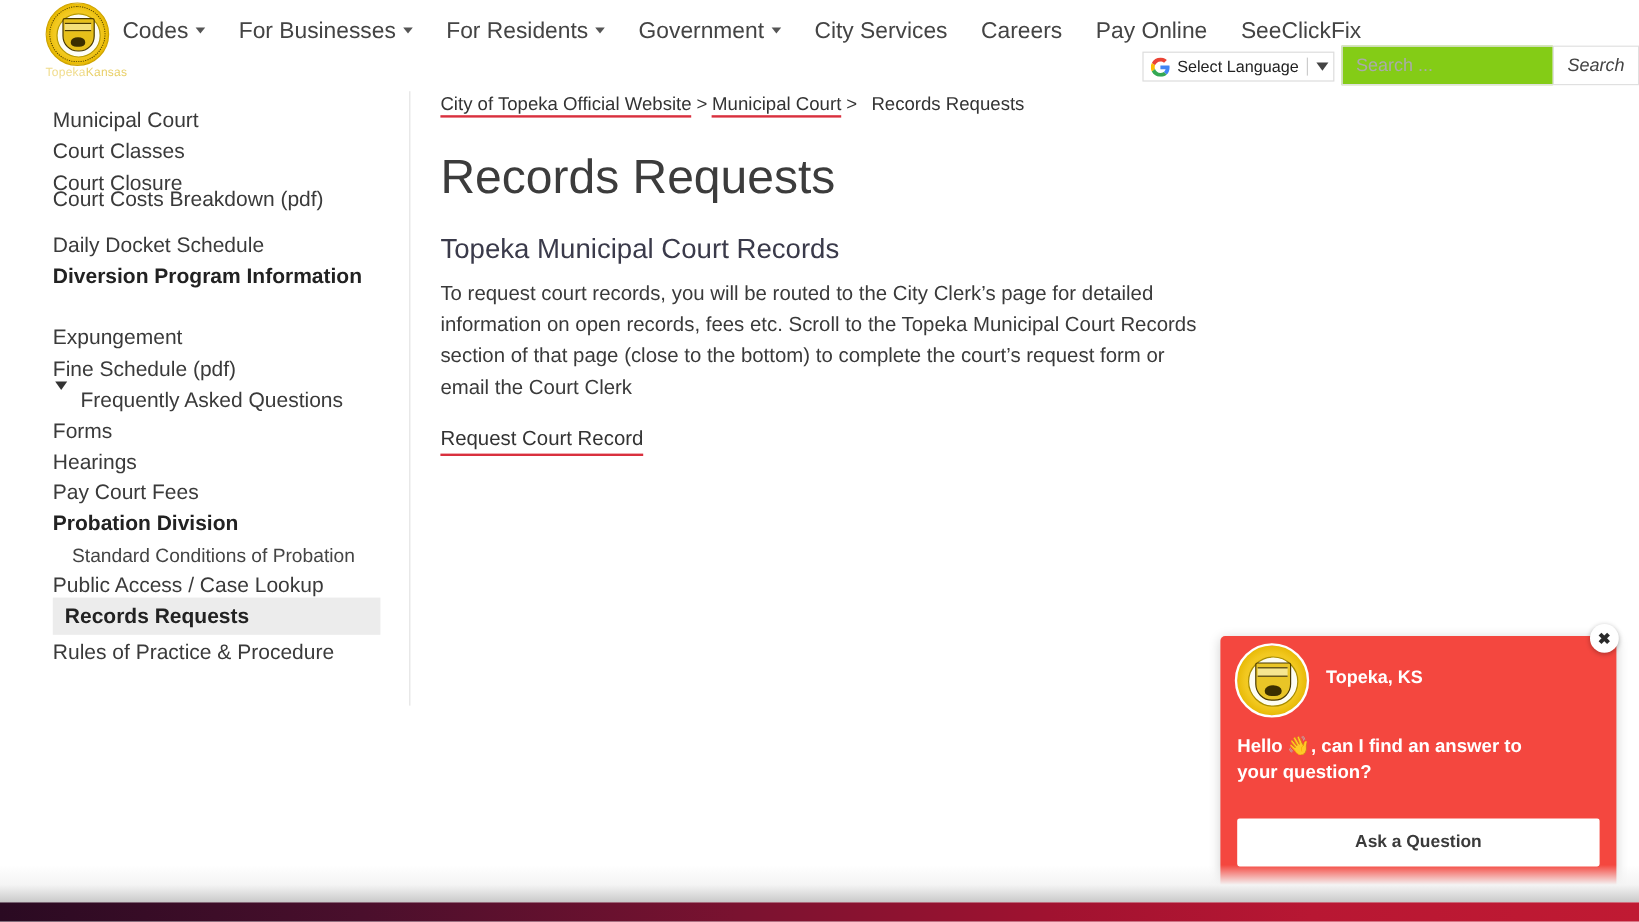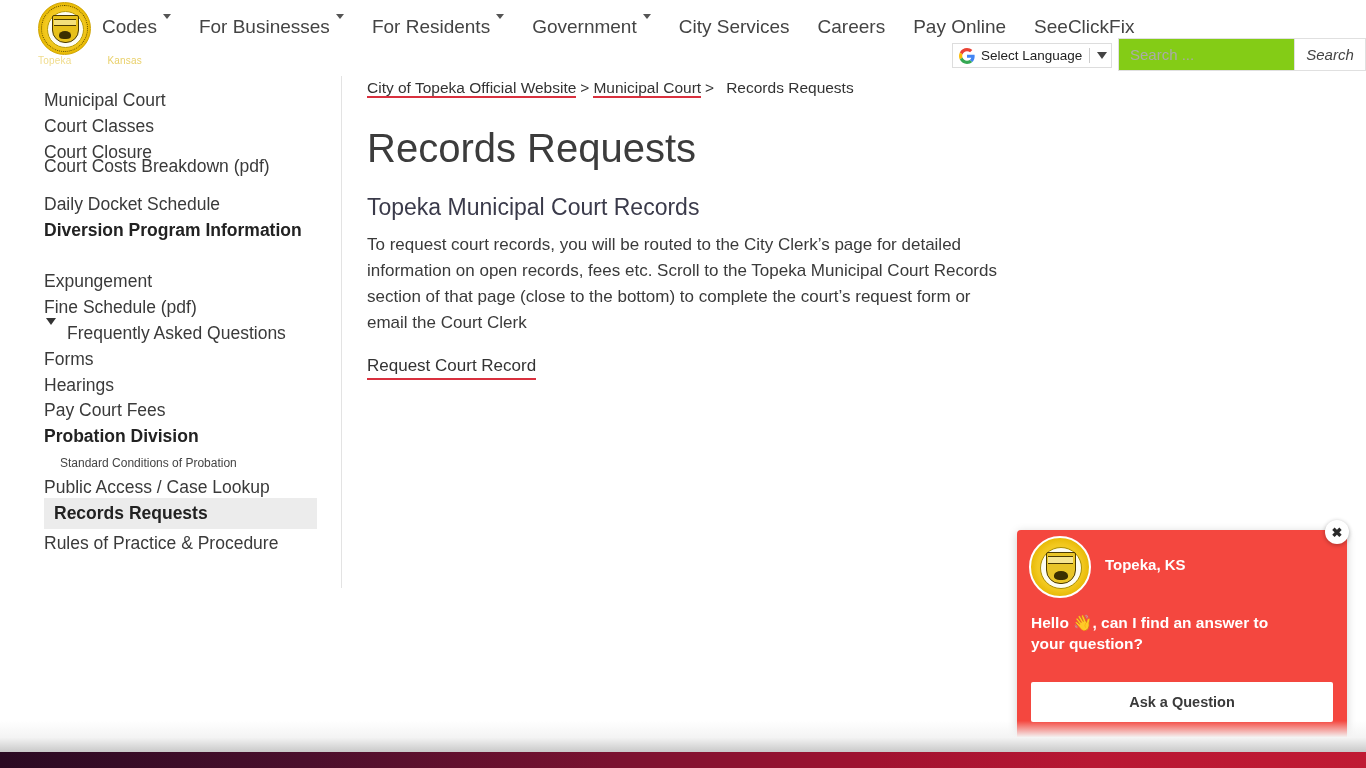--- a/index.html
+++ b/index.html
@@ -75,38 +75,38 @@
   .logo-sub {
     position: absolute;
     left: 0; top: 53px;
     width: 62px;
     font-size: 10px;
     line-height: 12px;
     color: #f0dc8c;
     letter-spacing: 0.2px;
     white-space: nowrap;
   }
-  .logo-sub .k { color: #e9d06a; padding-left: 36px; }
+  .logo-sub .k { color: #e9d06a; }
 
   .topnav {
     position: absolute;
     left: 88px; top: 10px;
     height: 34px;
     display: flex;
     align-items: center;
   }
   .topnav .nav-item {
     font-size: 19px;
     line-height: 22px;
     color: #444444;
     padding: 0 14px;
     white-space: nowrap;
     cursor: pointer;
     display: flex;
-    align-items: flex-start;
+    align-items: center;
     gap: 6px;
   }
   .caret-down {
     display: inline-block;
     width: 0; height: 0;
     border-left: 4px solid transparent;
     border-right: 4px solid transparent;
     border-top: 5px solid #555;
     position: relative;
     top: -2px;
@@ -186,21 +186,21 @@
   .side-item {
     position: absolute;
     left: 44px;
     font-size: 17.5px;
     line-height: 21px;
     color: #3a3a3a;
     cursor: pointer;
     white-space: nowrap;
   }
   .side-item.bold { font-weight: bold; color: #222; }
-  .side-item.indent { left: 60px; font-size: 12px; color: #444; }
+  .side-item.indent { left: 60px; font-size: 16px; color: #444; }
   .side-item.active {
     left: 44px;
     width: 273px;
     background: #ececec;
     font-weight: bold;
     color: #222;
     padding: 5px 0 5px 10px;
   }
   .side-caret {
     position: absolute;

